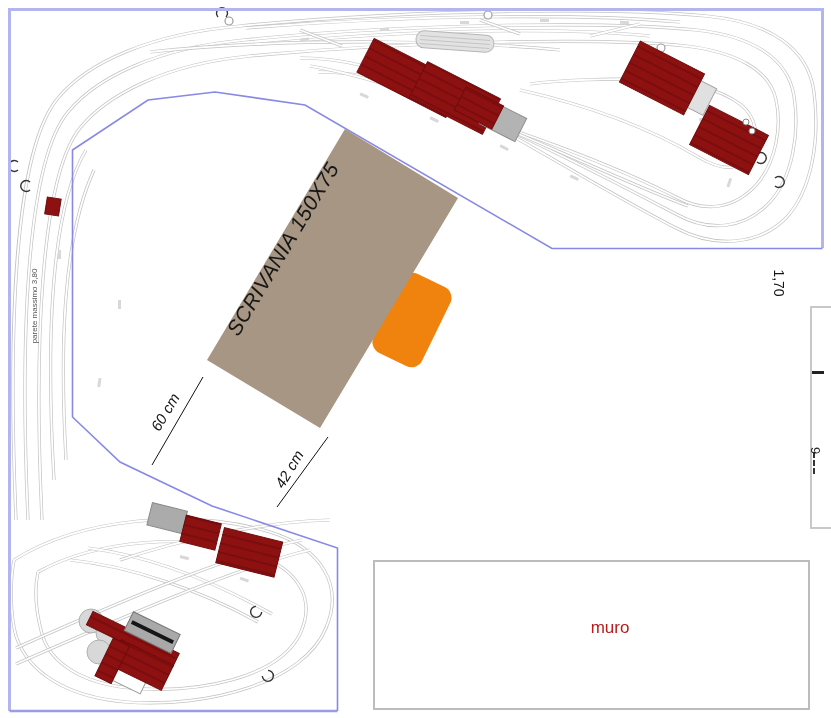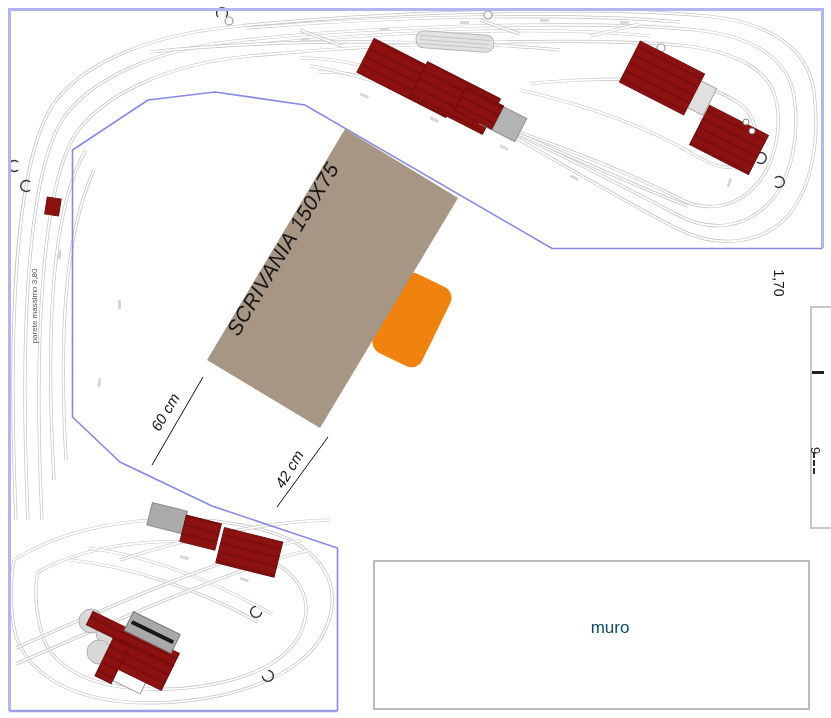--- a/index.html
+++ b/index.html
@@ -11,21 +11,21 @@
   .tick{fill:#d8d8d8;}
   .overlay{position:absolute;color:#111;white-space:nowrap;}
   .rot{transform-origin:center center;}
   #desk-label{font-size:21px;font-style:italic;letter-spacing:.5px;color:#161616;}
   .dim-label{font-size:15px;font-style:italic;color:#161616;}
   #dim-170-label{font-size:14px;color:#161616;}
   #left-wall-note{font-size:8px;color:#555;}
   #wall-rect{position:absolute;left:373px;top:560px;width:433px;height:146px;
              background:#fff;border:2px solid #bcbcbc;}
   #wall-label{position:absolute;left:560px;top:618px;width:100px;text-align:center;
-              font-size:17px;color:#0c4a6e;}
+              font-size:17px;color:#b91c1c;}
   #edge-rect{position:absolute;left:810px;top:306px;width:40px;height:219px;
              background:#fff;border:2px solid #c8c8c8;}
   #edge-dash{position:absolute;left:812px;top:371px;width:12px;height:3px;background:#222;}
   #edge-fragment-label{font-size:13px;color:#222;}
   #edge-dotted{position:absolute;left:813px;top:452px;height:22px;width:2px;
                border-left:2px dashed #333;}
 </style>
 </head>
 <body>
 

